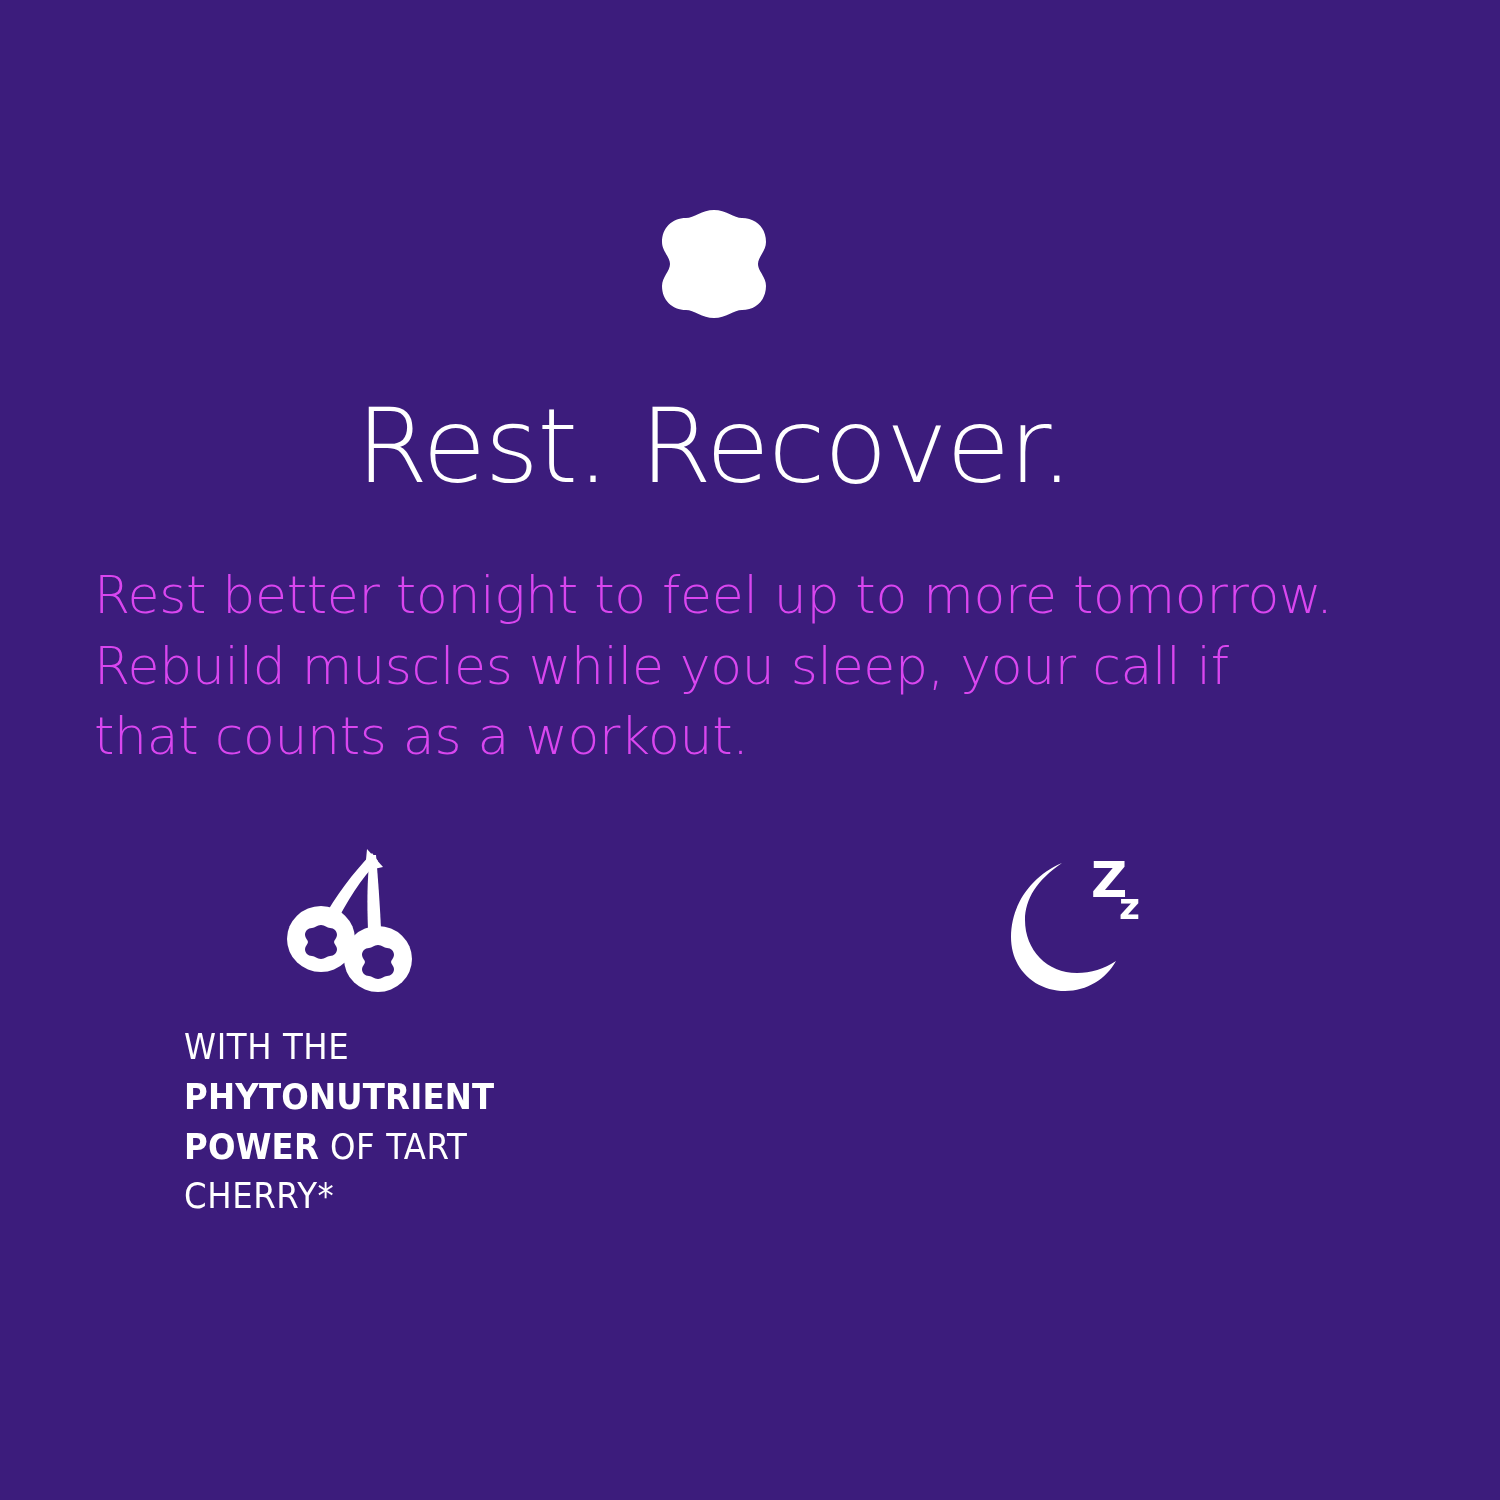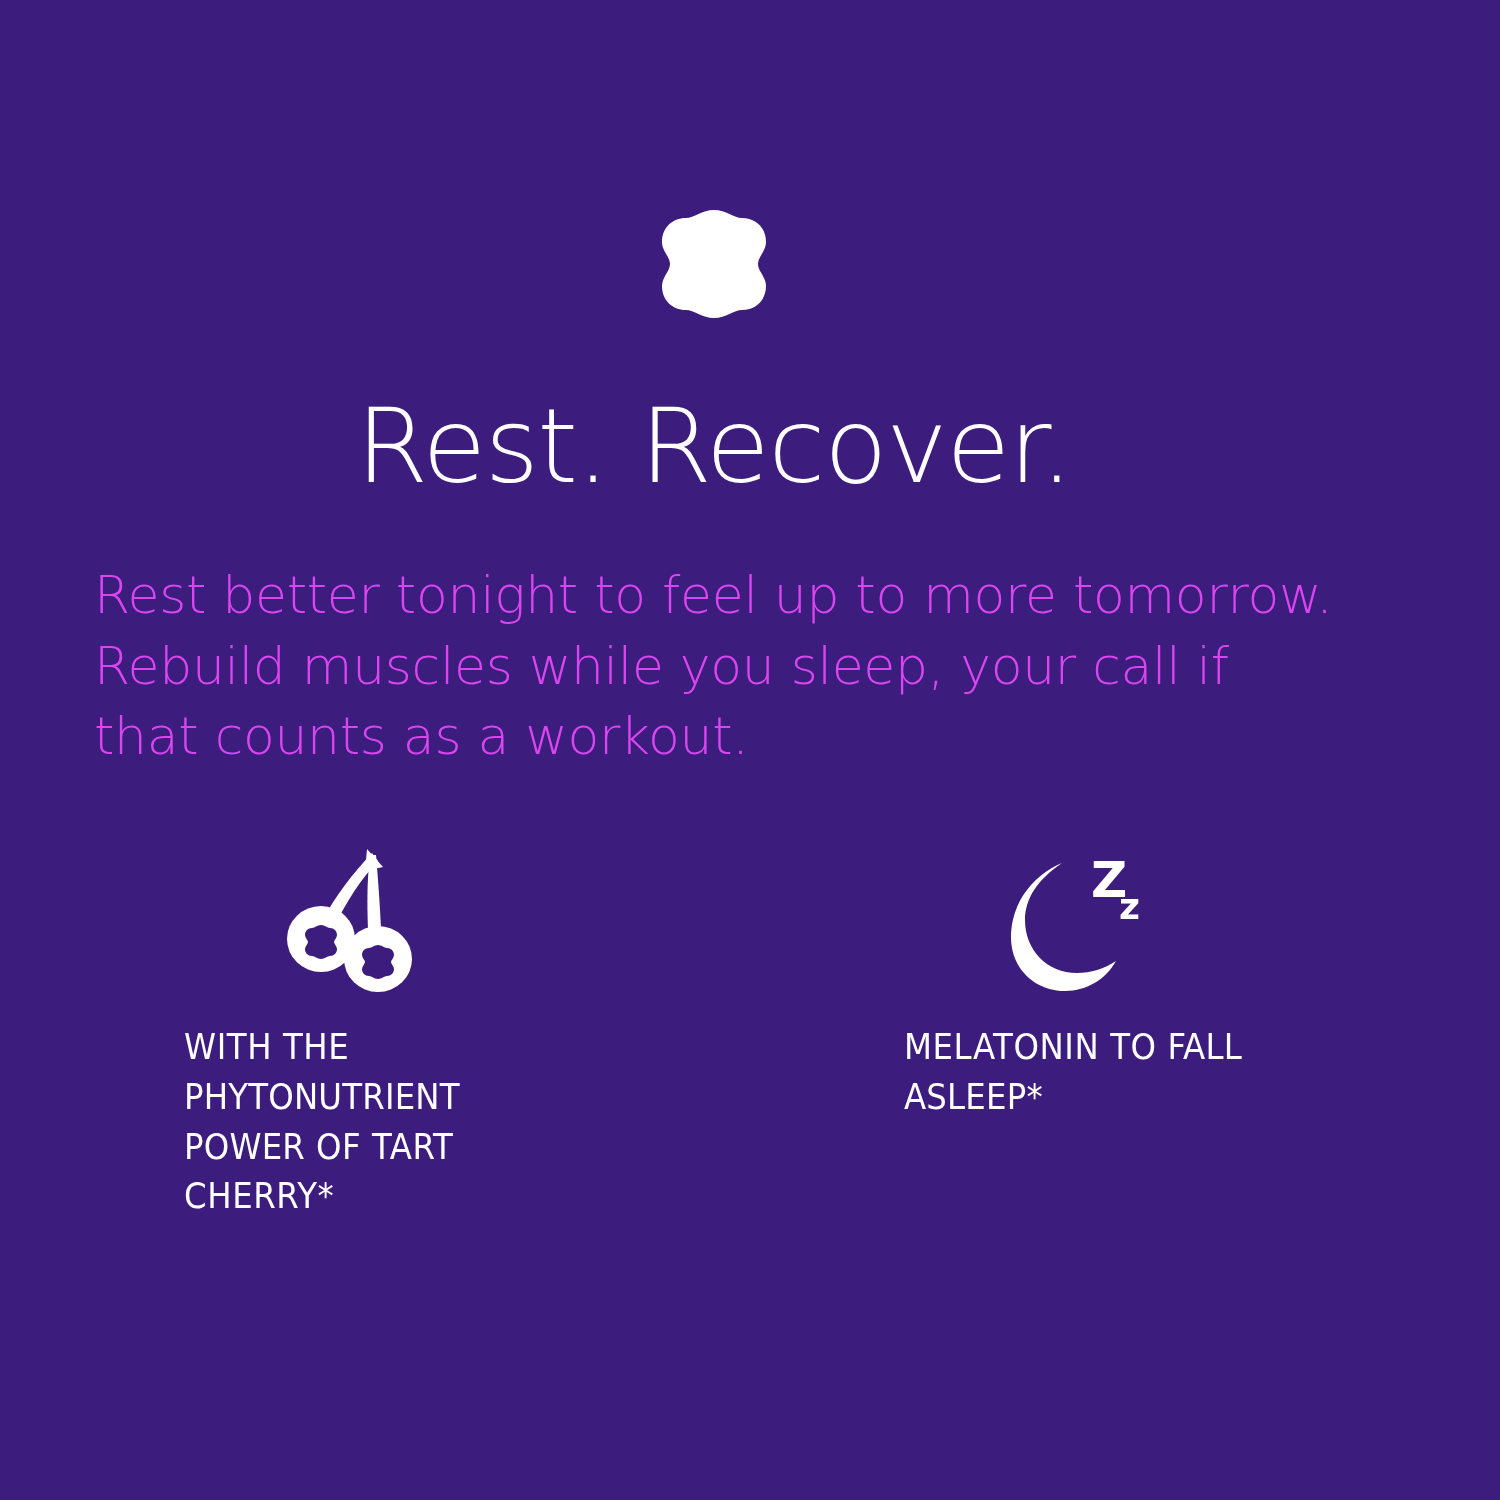--- a/index.html
+++ b/index.html
@@ -92,21 +92,21 @@
     font-family: "DejaVu Sans Condensed", "DejaVu Sans", "Liberation Sans", sans-serif;
     font-weight: 300;
     font-size: 36px;
     line-height: 1.38;
     color: #ffffff;
     text-align: left;
     letter-spacing: 0.6px;
     text-transform: uppercase;
   }
   .benefit-caption b {
-    font-weight: 400;
+    font-weight: 700;
     letter-spacing: 0.2px;
   }
 </style>
 </head>
 <body>
 
 <div class="poster">
 
   <div class="brand-mark">
     <svg viewBox="0 0 108 112" width="108" height="112" aria-hidden="true">
@@ -174,20 +174,16 @@
             C 105 122 92 126 78 126
             C 48 126 26 103 26 73
             C 26 52 38 33 63 16
             Z"></path>
 
           <text x="92" y="50" fill="#ffffff" font-family="DejaVu Sans, Liberation Sans, sans-serif" font-size="50" font-weight="600">Z</text>
 
           <text x="120" y="72" fill="#ffffff" font-family="DejaVu Sans, Liberation Sans, sans-serif" font-size="36" font-weight="600">z</text>
         </svg>
       </div>
-      <div class="benefit-caption">
-        <span>MELATONIN TO </span>
-        <b>FALL ASLEEP*</b>
-      </div>
     </div>
 
   </div>
 </div>
 
 </body></html>

